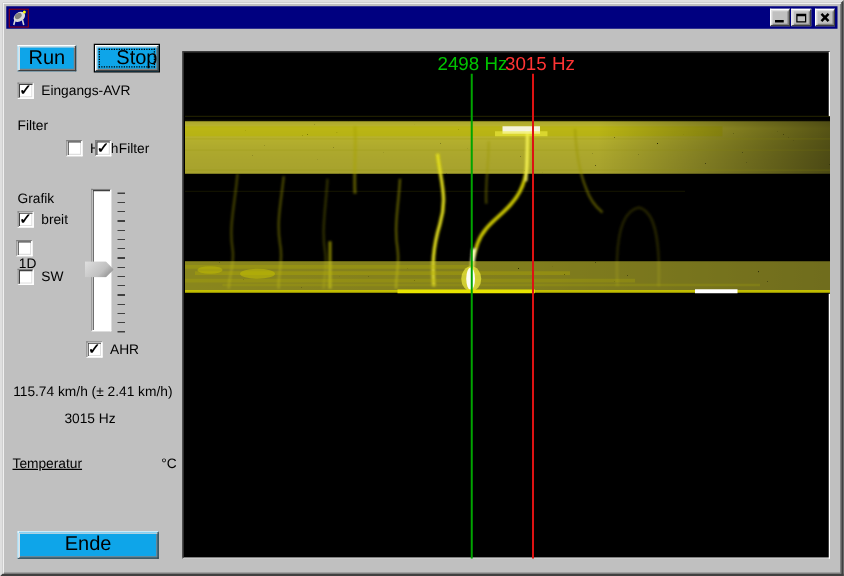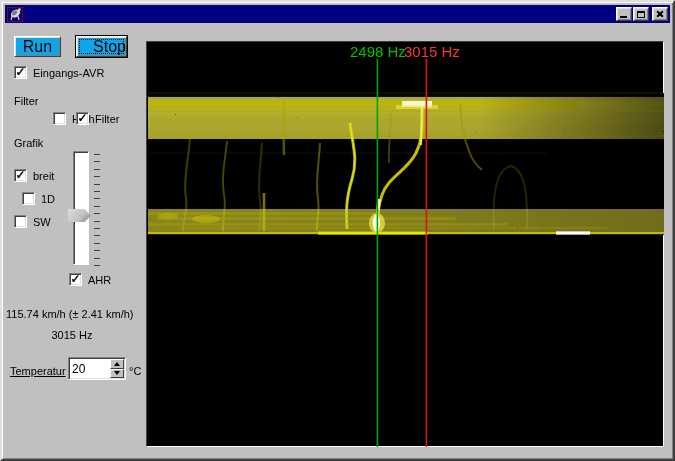--- a/index.html
+++ b/index.html
@@ -154,28 +154,28 @@
       </span>
     <span class="cblabel">High</span>
   </div>
   <div class="cb" style="left:74px;top:110px;">
     <span class="cbbox">
         <span class="chk">✓</span>
       </span>
     <span class="cblabel">Filter</span>
   </div>
 
-  <div class="lbl" style="left:12px;top:135px;">Grafik</div>
+  <div class="lbl" style="left:12px;top:151px;">Grafik</div>
   <div class="cb" style="left:12px;top:167px;">
     <span class="cbbox">
         <span class="chk">✓</span>
       </span>
     <span class="cblabel">breit</span>
   </div>
-  <div class="cb" style="left:20px;top:190px;">
+  <div class="cb" style="left:7px;top:190px;flex-direction:column;">
     <span class="cbbox">
         <span class="chk"></span>
       </span>
     <span class="cblabel">1D</span>
   </div>
   <div class="cb" style="left:12px;top:213px;">
     <span class="cbbox">
         <span class="chk"></span>
       </span>
     <span class="cblabel">SW</span>
@@ -185,37 +185,29 @@
   <div class="tb-ticks"></div>
   <div class="tb-thumb"></div>
 
   <div class="cb" style="left:67px;top:271px;">
     <span class="cbbox">
         <span class="chk">✓</span>
       </span>
     <span class="cblabel">AHR</span>
   </div>
 
-  <div class="lbl" style="left:4px;top:306px;width:132px;text-align:left;">115.74 km/h (± 2.41 km/h)</div>
+  <div class="lbl" style="left:4px;top:306px;width:132px;text-align:right;">115.74 km/h (± 2.41 km/h)</div>
   <div class="lbl" style="left:4px;top:327px;width:132px;text-align:center;">3015 Hz</div>
 
   <div class="lbl" style="left:8px;top:363px;text-decoration:underline;">Temperatur</div>
-  <div class="spin-wrap">
-    <input value="20" style="">
-    <div class="spin-btns">
-      <div class="spin-btn">
-          <span class="tri-up"></span>
-        </div>
-      <div class="spin-btn">
-          <span class="tri-down"></span>
-        </div>
-    </div>
-  </div>
   <div class="lbl" style="left:127px;top:363px;">°C</div>
 
+  <div class="btn" style="left:12px;top:423px;width:113px;height:22px;">
+    <span>Ende</span>
+  </div>
 
   <div class="display">
     <svg width="516" height="404" viewBox="0 0 516 404">
       <defs>
         <linearGradient id="bandV" x1="0" y1="0" x2="0" y2="1">
           <stop offset="0" stop-color="#8a8800" stop-opacity="0"></stop>
           <stop offset="0.18" stop-color="#a8a400" stop-opacity="0.5"></stop>
           <stop offset="0.5" stop-color="#6a6800" stop-opacity="0.28"></stop>
           <stop offset="1" stop-color="#3a3900" stop-opacity="0"></stop>
         </linearGradient>

